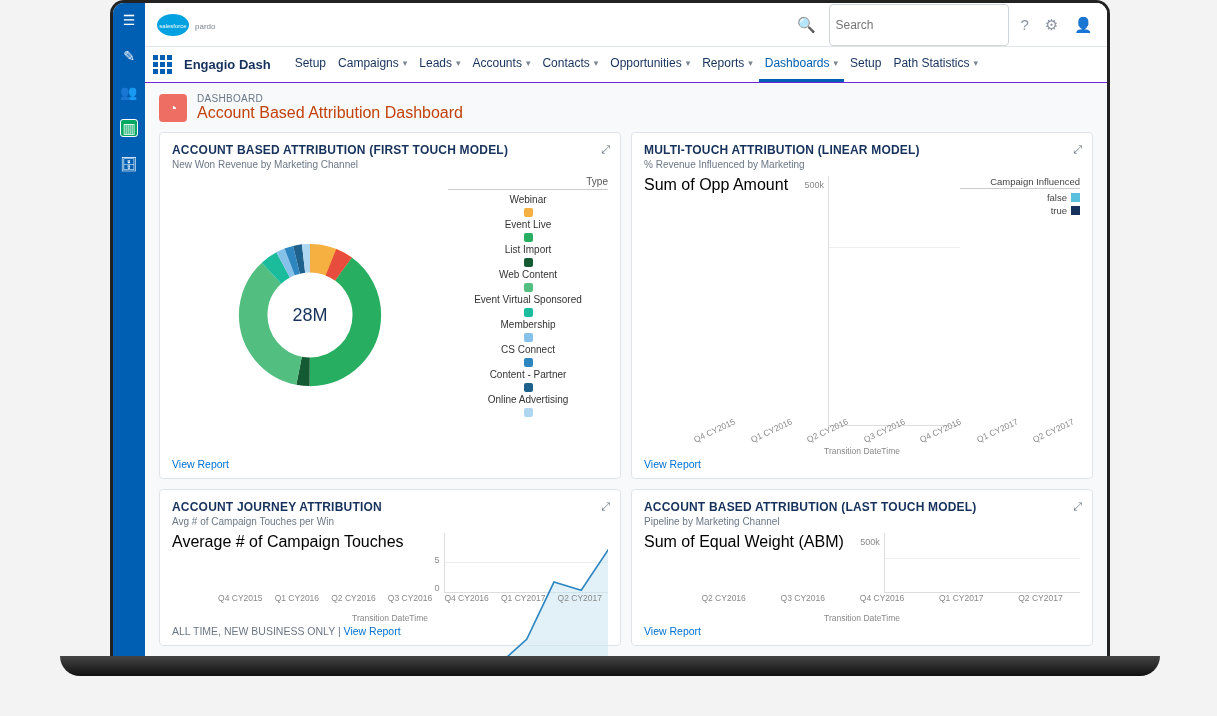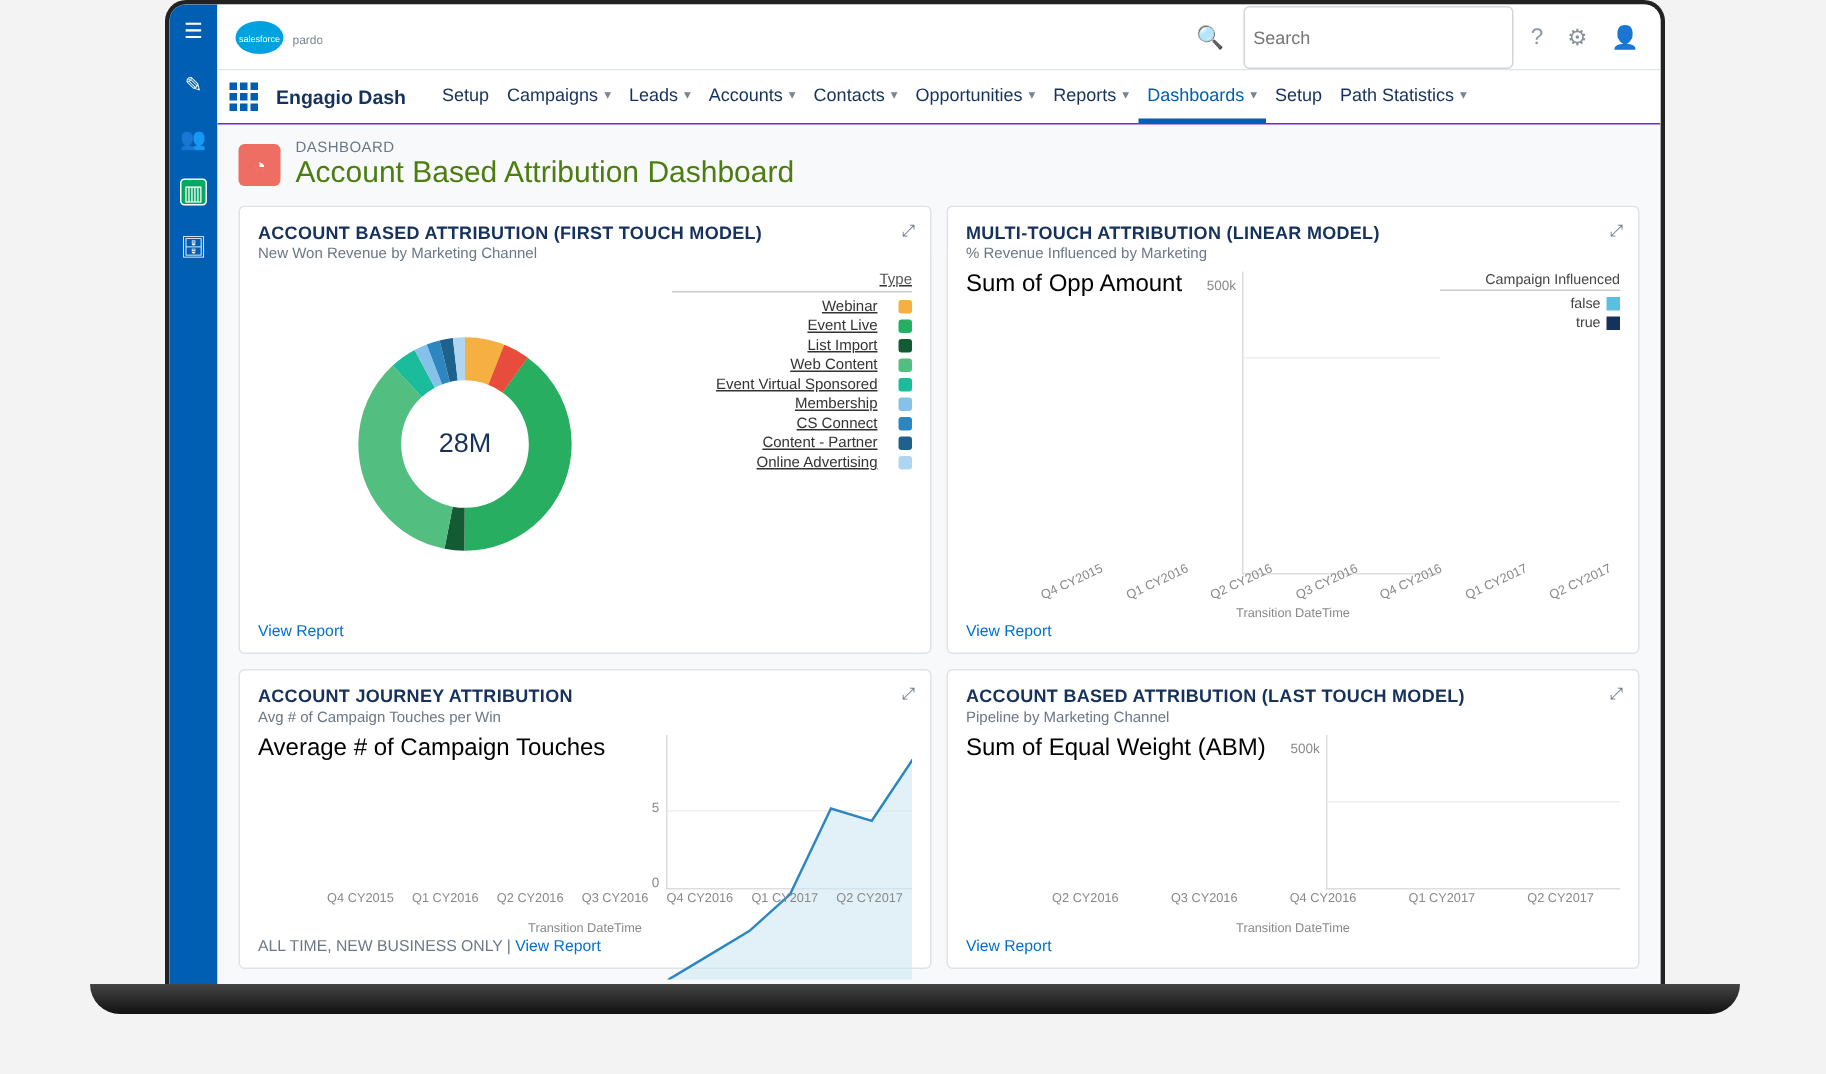--- a/index.html
+++ b/index.html
@@ -20,38 +20,38 @@
 .navrow { height:36px; background:#fff; border-bottom:1px solid #6d28d9; display:flex; align-items:center; padding:0 8px; gap:6px; font-size:12px; }
 .app-launcher { display:grid; grid-template-columns:repeat(3,5px); grid-template-rows:repeat(3,5px); gap:2px; margin-right:6px; cursor:pointer; }
 .app-launcher span{ background:#005fb2; }
 .appname { font-weight:600; color:#16325c; margin-right:12px; font-size:13px; }
 .tab { color:#16325c; padding:0 6px; height:100%; display:flex; align-items:center; gap:4px; cursor:pointer; border-bottom:3px solid transparent; }
 .tab.active { border-bottom:3px solid #005fb2; color:#005fb2; }
 .chev { font-size:9px; color:#7a8590; }
 .page-head { display:flex; align-items:center; gap:10px; padding:10px 14px; }
 .page-icon { width:28px; height:28px; background:#ef6e64; border-radius:4px; display:flex; align-items:center; justify-content:center; color:#fff; font-size:14px;}
 .page-head .sub { font-size:10px; color:#6b7785; text-transform:uppercase; letter-spacing:0.3px;}
-.page-head .title { font-size:20px; color:#4d7c0f; }
+.page-head .title { font-size:16px; color:#c2410c; }
 .grid { display:grid; grid-template-columns:1fr 1fr; gap:10px; padding:0 14px 14px; flex:1; overflow:auto; }
 .card { background:#fff; border:1px solid #dfe3e8; border-radius:4px; padding:10px 12px 8px; position:relative; display:flex; flex-direction:column; }
 .card h3 { font-size:12px; color:#16325c; font-weight:600; letter-spacing:0.2px; }
 .card .subtitle { font-size:10px; color:#6b7785; margin-top:2px; }
 .expand { position:absolute; top:10px; right:10px; color:#6b7785; font-size:11px; cursor:pointer; }
 .card-body { flex:1; display:flex; margin-top:6px; }
 .card-foot { font-size:10.5px; color:#0070d2; margin-top:4px; }
 .card-foot .prefix { color:#6b7785; }
 .link { cursor:pointer; }
 
 .donut-area { flex:1; display:flex; align-items:center; justify-content:center; }
 .donut { position:relative; width:150px; height:150px; }
 .donut svg { width:150px; height:150px; transform:rotate(-90deg); }
 .donut .center { position:absolute; inset:0; display:flex; align-items:center; justify-content:center; font-size:18px; color:#16325c; }
-.legend { font-size:10px; color:#333; width:160px;text-decoration:underline; }
+.legend { font-size:10px; color:#333; width:160px; }
 .legend .lh { text-align:right; border-bottom:1px solid #ccc; padding-bottom:2px; margin-bottom:3px; color:#555; }
-.legend .row { display:flex; justify-content:flex-end; align-items:center; gap:14px; padding:1px 0;}
+.legend .row { display:flex; justify-content:flex-end; align-items:center; gap:3px; padding:1px 0;flex-direction:column;}
 .legend .sw { width:9px; height:9px; border-radius:2px; }
 
 .chart { flex:1; position:relative; display:flex; }
 .yaxis { width:40px; display:flex; flex-direction:column; justify-content:space-between; align-items:flex-end; font-size:9px; color:#888; padding:4px 4px 28px 0;}
 .plot { flex:1; position:relative; border-left:1px solid #ddd; border-bottom:1px solid #ddd; margin-bottom:28px; }
 .plot .grid-line { position:absolute; left:0; right:0; border-top:1px solid #eee; }
 .xlabels { position:absolute; left:40px; right:0; bottom:0; height:28px; display:flex; }
 .xlabels span { flex:1; text-align:center; font-size:8.5px; color:#888; transform:rotate(-25deg); transform-origin:top center; white-space:nowrap; }
 .xlabels.flat span { transform:none; }
 .xtitle { position:absolute; bottom:-2px; left:0; right:0; text-align:center; font-size:8.5px; color:#888;}

